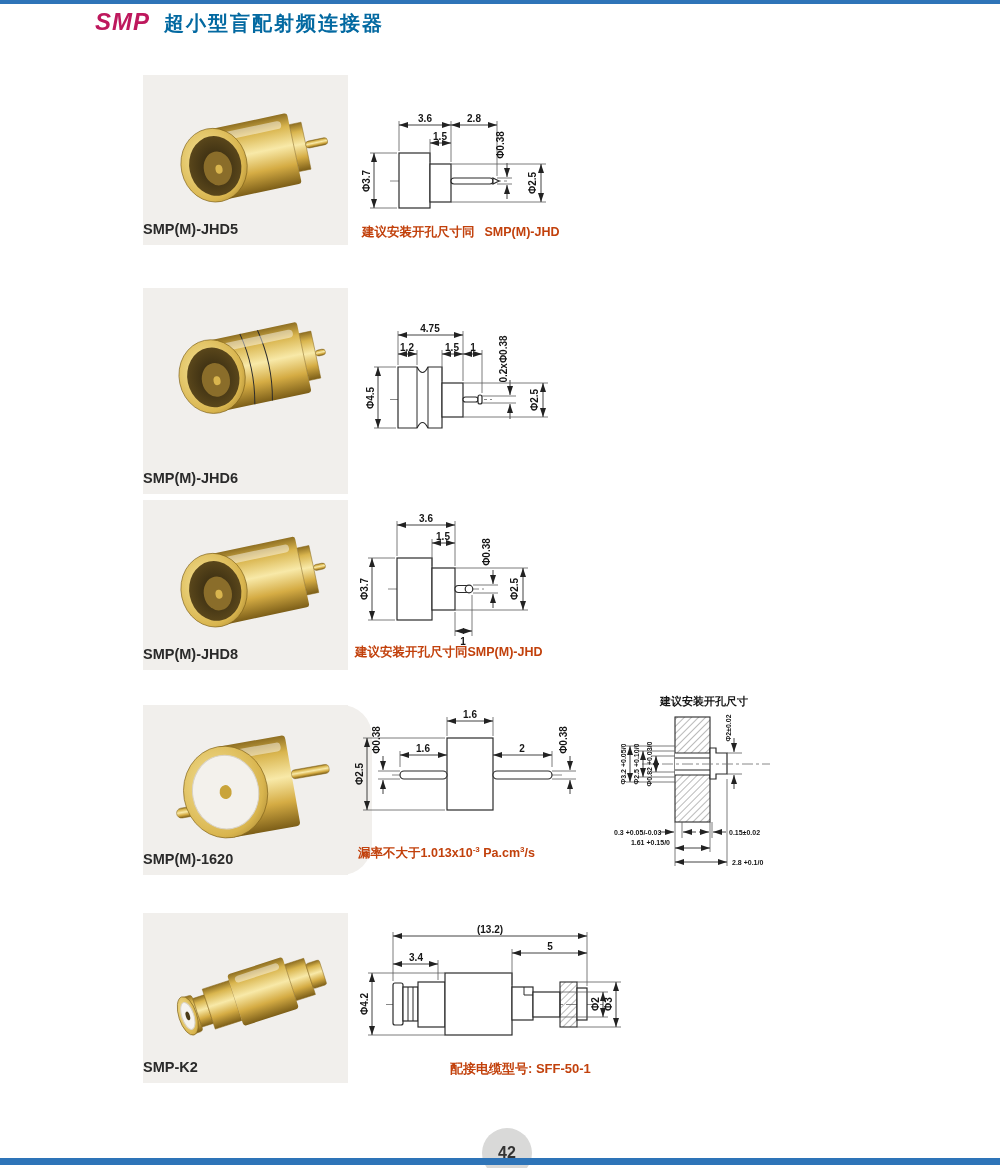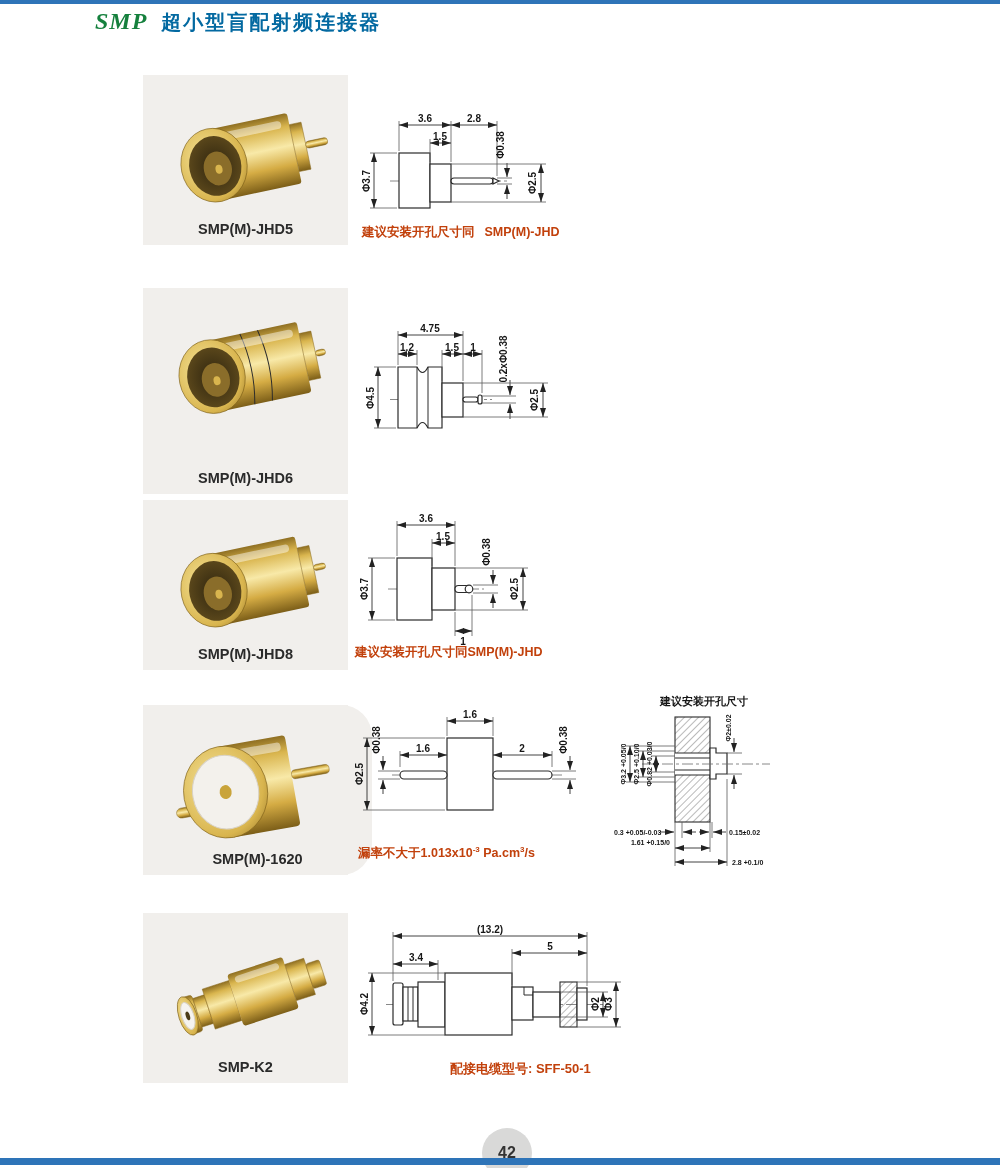--- a/index.html
+++ b/index.html
@@ -3,25 +3,25 @@
 <meta charset="utf-8">
 <style>
   html,body{margin:0;padding:0;}
   body{
     width:1000px;height:1168px;position:relative;background:#ffffff;
     font-family:"Liberation Sans",sans-serif;overflow:hidden;
   }
   .abs{position:absolute;}
   .topbar{left:0;top:0;width:1000px;height:4px;background:#2e74b8;}
   .header{left:95px;top:8px;display:flex;align-items:baseline;}
-  .brand{color:#15803d;font-weight:bold;font-style:italic;font-size:24px;letter-spacing:1px;font-family:Liberation Serif, serif;}
+  .brand{color:#be185d;font-weight:bold;font-style:italic;font-size:24px;letter-spacing:1px;}
   .ptitle{color:#0369a1;font-weight:bold;font-size:20px;margin-left:14px;letter-spacing:2px;}
   .photo{background:#f1efec;}
   .photo svg{position:absolute;left:0;top:0;}
-  .plabel{position:absolute;left:0;right:0;bottom:8px;text-align:center;
+  .plabel{position:absolute;left:0;right:0;bottom:8px;
           font-weight:bold;font-size:14.5px;color:#2a2a2a;}
   .note{font-weight:bold;font-size:12.5px;color:#c2410c;white-space:nowrap;}
   .note b.gap{margin-left:10px;}
   .note sup{font-size:8px;}
   .k2cap{font-size:13px;}
   svg text{font-family:"Liberation Sans",sans-serif;}
   .dt{font-size:10px;font-weight:bold;fill:#161616;}
   .dts{font-size:7px;font-weight:bold;fill:#161616;}
   .ol{fill:#ffffff;stroke:#2b2b2b;stroke-width:1.2;}
   .olt{fill:none;stroke:#2b2b2b;stroke-width:1;}

